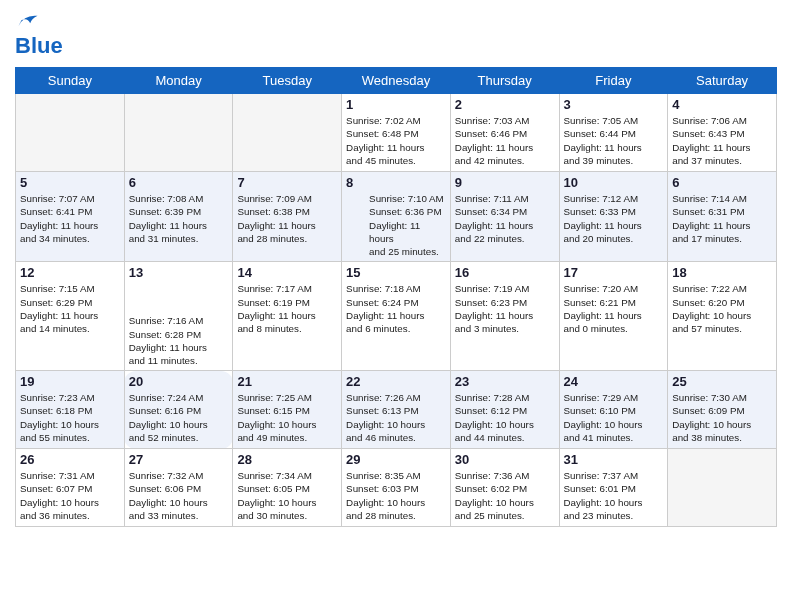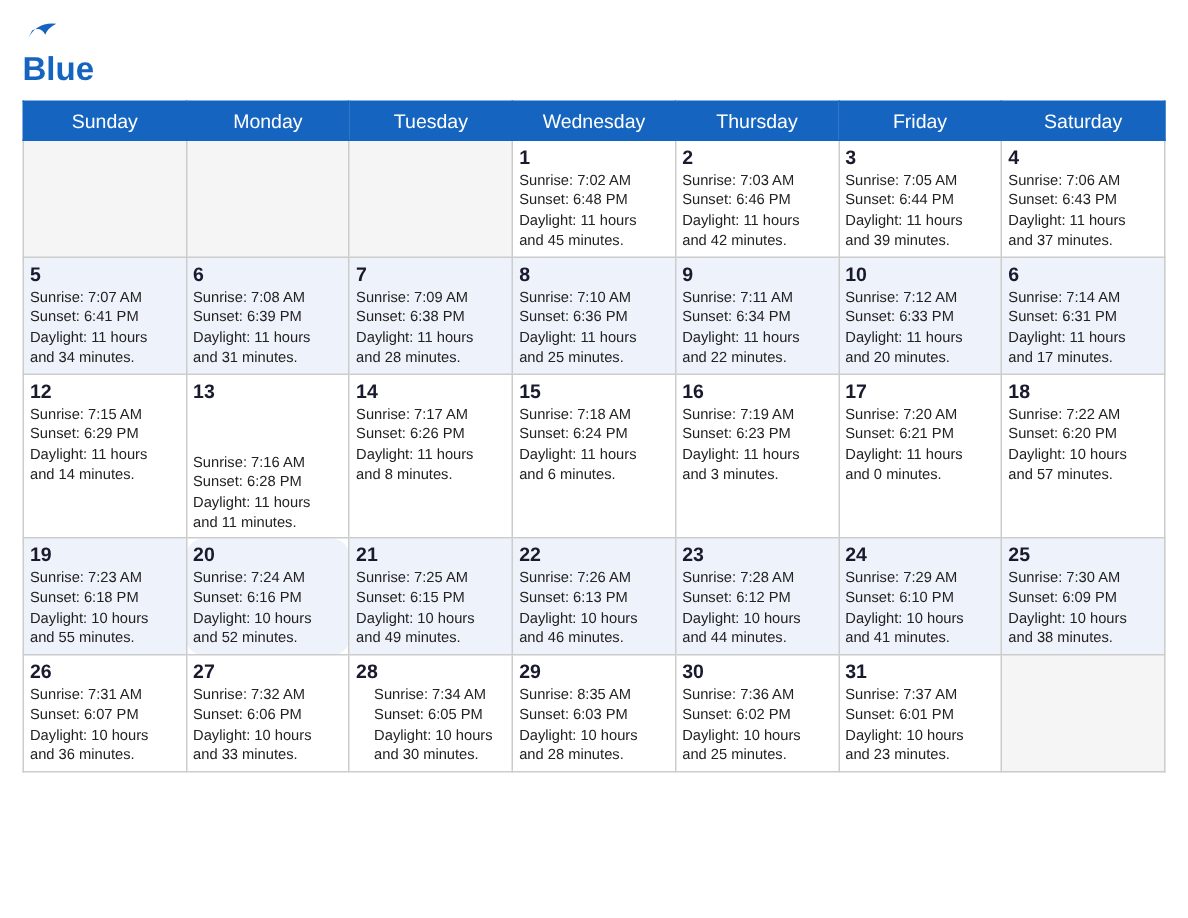--- a/index.html
+++ b/index.html
@@ -179,21 +179,21 @@
           </td>
           <td style="background: rgb(238, 242, 250);">
             <div class="day-num">7</div>
             <div class="day-info" style="white-space: pre-line;">Sunrise: 7:09 AM
 Sunset: 6:38 PM
 Daylight: 11 hours
 and 28 minutes.</div>
           </td>
           <td style="background: rgb(238, 242, 250);">
             <div class="day-num">8</div>
-            <div class="day-info" style="white-space: pre-line;">Sunrise: 7:10 AM
+            <div class="day-info" style="white-space: pre-line; margin-left: 23px;">Sunrise: 7:10 AM
 Sunset: 6:36 PM
 Daylight: 11 hours
 and 25 minutes.</div>
           </td>
           <td style="background: rgb(238, 242, 250);">
             <div class="day-num">9</div>
             <div class="day-info" style="white-space: pre-line;">Sunrise: 7:11 AM
 Sunset: 6:34 PM
 Daylight: 11 hours
 and 22 minutes.</div>
@@ -224,21 +224,21 @@
           <td style="background: rgb(255, 255, 255);">
             <div class="day-num">13</div>
             <div class="day-info" style="white-space: pre-line; margin-top: 34px;">Sunrise: 7:16 AM
 Sunset: 6:28 PM
 Daylight: 11 hours
 and 11 minutes.</div>
           </td>
           <td style="background: rgb(255, 255, 255);">
             <div class="day-num">14</div>
             <div class="day-info" style="white-space: pre-line;">Sunrise: 7:17 AM
-Sunset: 6:26 PM
+Sunset: 6:19 PM
 Daylight: 11 hours
 and 8 minutes.</div>
           </td>
           <td style="background: rgb(255, 255, 255);">
             <div class="day-num">15</div>
             <div class="day-info" style="white-space: pre-line;">Sunrise: 7:18 AM
 Sunset: 6:24 PM
 Daylight: 11 hours
 and 6 minutes.</div>
           </td>
@@ -325,21 +325,21 @@
           </td>
           <td style="background: rgb(255, 255, 255);">
             <div class="day-num">27</div>
             <div class="day-info" style="white-space: pre-line;">Sunrise: 7:32 AM
 Sunset: 6:06 PM
 Daylight: 10 hours
 and 33 minutes.</div>
           </td>
           <td style="background: rgb(255, 255, 255);">
             <div class="day-num">28</div>
-            <div class="day-info" style="white-space: pre-line; margin-left: 12px;">Sunrise: 7:34 AM
+            <div class="day-info" style="white-space: pre-line;">Sunrise: 7:34 AM
 Sunset: 6:05 PM
 Daylight: 10 hours
 and 30 minutes.</div>
           </td>
           <td style="background: rgb(255, 255, 255);">
             <div class="day-num">29</div>
             <div class="day-info" style="white-space: pre-line;">Sunrise: 8:35 AM
 Sunset: 6:03 PM
 Daylight: 10 hours
 and 28 minutes.</div>

